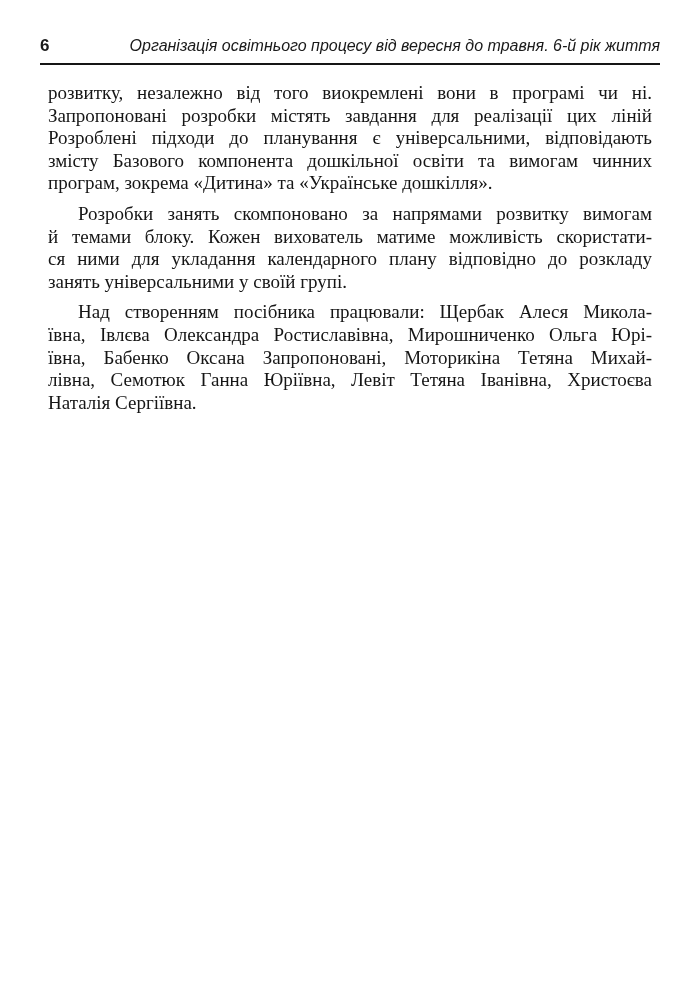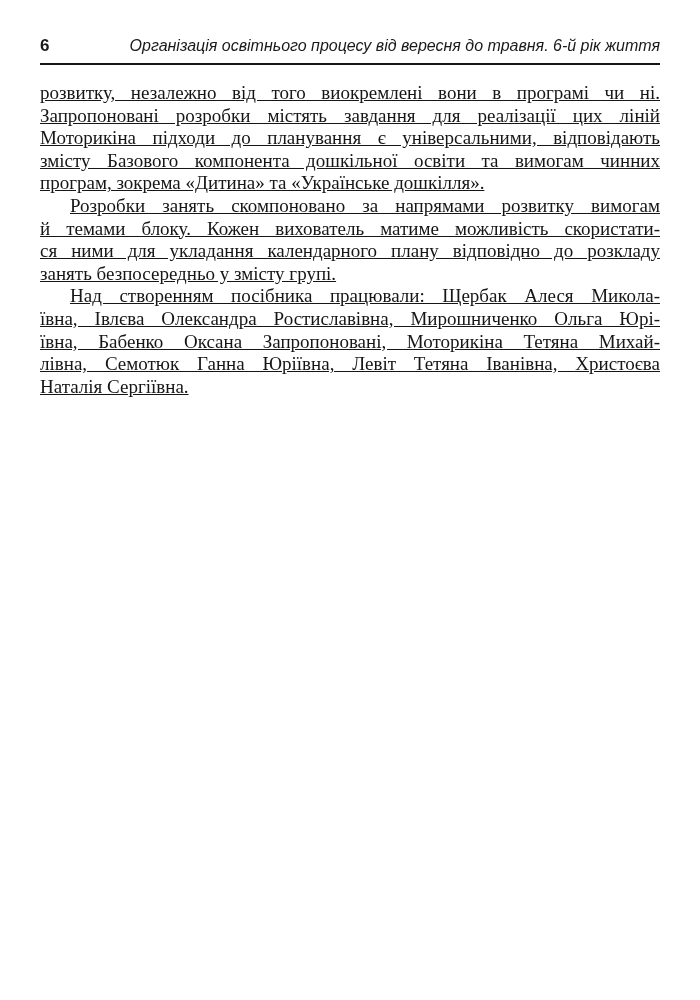--- a/index.html
+++ b/index.html
@@ -37,21 +37,21 @@
   .header-rule {
     margin-top: 7px;
     height: 0;
     border-top: 2px solid #151515;
   }
   .page-body {
     margin-top: 17px;
     font-size: 19px;
     line-height: 22.6px;
   }
-  .para { margin: 0; text-decoration: underline; }
+  .para { margin: 8px; }
   .line {
     text-align: justify;
     text-align-last: justify;
     white-space: normal;
   }
   .line.last { text-align-last: left; }
   .line.indent { text-indent: 30px; }
 </style>
 </head>
 <body>
@@ -65,30 +65,30 @@
         <span class="running-title">Організація освітнього процесу від вересня до травня. 6-й рік життя</span>
       </div>
       <div class="header-rule"></div>
     </header>
 
     <main class="page-body">
 
       <div class="para">
         <div class="line">розвитку, незалежно від того виокремлені вони в програмі чи ні.</div>
         <div class="line">Запропоновані розробки містять завдання для реалізації цих ліній</div>
-        <div class="line">Моторикіна підходи до планування є універсальними, відповідають</div>
+        <div class="line">Розроблені підходи до планування є універсальними, відповідають</div>
         <div class="line">змісту Базового компонента дошкільної освіти та вимогам чинних</div>
         <div class="line last">програм, зокрема «Дитина» та «Українське дошкілля».</div>
       </div>
 
       <div class="para">
         <div class="line indent">Розробки занять скомпоновано за напрямами розвитку вимогам</div>
         <div class="line">й темами блоку. Кожен вихователь матиме можливість скористати-</div>
         <div class="line">ся ними для укладання календарного плану відповідно до розкладу</div>
-        <div class="line last">занять безпосередньо у змісту групі.</div>
+        <div class="line last">занять універсальними у своїй групі.</div>
       </div>
 
       <div class="para">
         <div class="line indent">Над створенням посібника працювали: Щербак Алеся Микола-</div>
         <div class="line">ївна, Івлєва Олександра Ростиславівна, Мирошниченко Ольга Юрі-</div>
         <div class="line">ївна, Бабенко Оксана Запропоновані, Моторикіна Тетяна Михай-</div>
         <div class="line">лівна, Семотюк Ганна Юріївна, Левіт Тетяна Іванівна, Христоєва</div>
         <div class="line last">Наталія Сергіївна.</div>
       </div>
 

